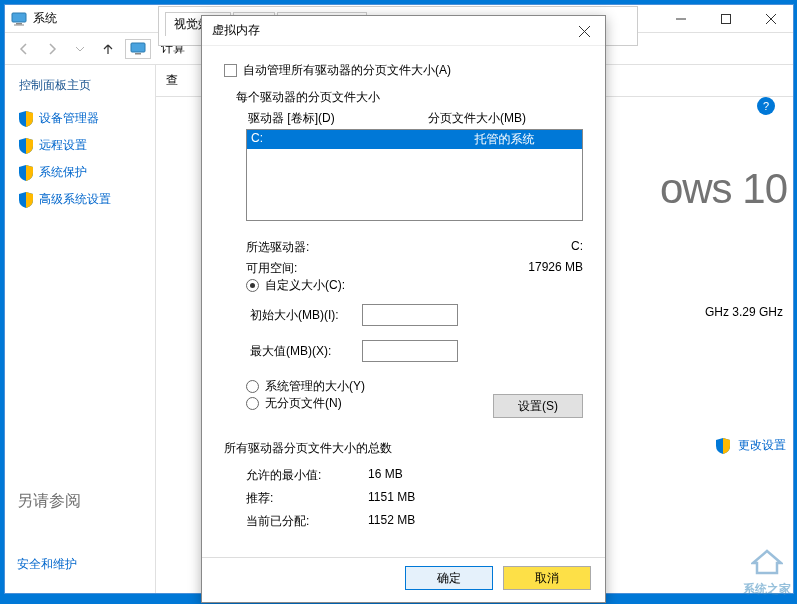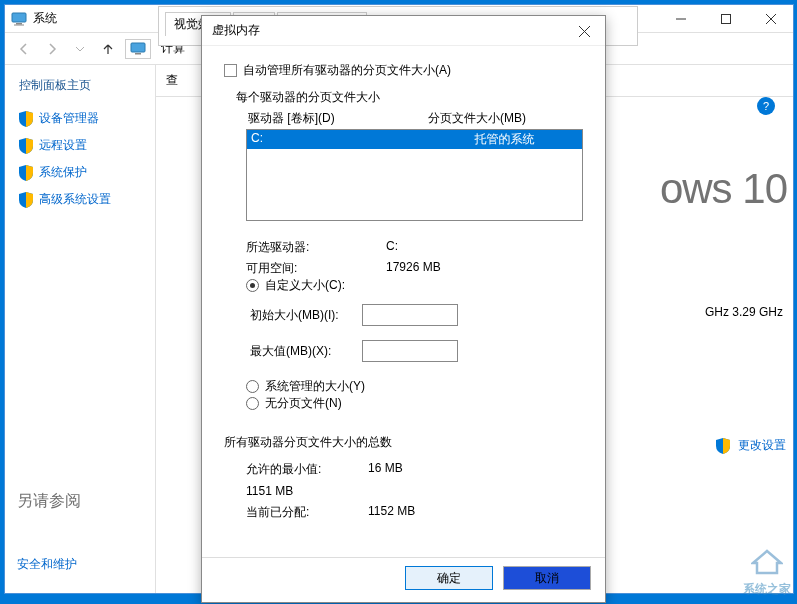--- a/index.html
+++ b/index.html
@@ -53,40 +53,40 @@
 .sub-indent { margin-left: 22px; }
 
 .drive-header { display: flex; padding: 0 2px; margin-top: 4px; }
 .drive-header .col1 { width: 180px; }
 .listbox { border: 1px solid #888; height: 92px; background: #fff; margin-top: 2px; }
 .list-row { display: flex; padding: 1px 4px; }
 .list-row.selected { background: #0078d7; color: #fff; }
 .list-row .c1 { width: 180px; }
 .list-row .c2 { flex: 1; text-align: center; }
 
-.info-row { display: flex; margin-top: 4px; }
+.info-row { display: flex; margin-top: 4px; justify-content: space-between; }
 .info-row .lbl { width: 140px; }
 .radio-row { display: flex; align-items: center; }
 .radio { width: 13px; height: 13px; border: 1px solid #666; border-radius: 50%; margin-right: 6px; display: flex; align-items: center; justify-content: center; }
 .radio.checked::after { content: ''; width: 5px; height: 5px; background: #333; border-radius: 50%; }
 
 .size-row { display: flex; align-items: center; margin-top: 10px; margin-left: 4px; }
 .size-row .lbl { width: 112px; }
 .size-input { width: 96px; height: 22px; border: 1px solid #888; }
 
 .set-btn { width: 90px; height: 24px; border: 1px solid #aaa; background: #e1e1e1; text-align: center; line-height: 22px; }
 .set-row { display: flex; justify-content: flex-end; margin-top: -18px; }
 
 .totals { margin-top: 22px; }
 .totals-heading { margin-bottom: 10px; }
 .totals-row { display: flex; margin-left: 22px; margin-bottom: 6px; }
 .totals-row .lbl { width: 122px; }
 
 .dlg-buttons { display: flex; justify-content: flex-end; gap: 10px; padding: 8px 14px; border-top: 1px solid #ddd; position: absolute; bottom: 4px; right: 0; left: 0; }
-.dlg-btn { width: 88px; height: 24px; border: 1px solid #aaa; background: #1d4ed8; text-align: center; line-height: 22px; }
+.dlg-btn { width: 88px; height: 24px; border: 1px solid #aaa; background: #fde047; text-align: center; line-height: 22px; }
 .dlg-btn.primary { border: 1px solid #0078d7; background: #e5f1fb; }
 
 
 .right-frag { position: absolute; right: 6px; top: 92px; width: 180px; z-index: 1; }
 .help-icon { position: absolute; right: 12px; top: 0; width: 18px; height: 18px; border-radius: 50%; background: #0078d7; color: #fff; text-align: center; line-height: 18px; font-size: 11px; }
 .win10-text { position: absolute; right: 6px; top: 160px; color: #737373; font-size: 42px; font-weight: 300; letter-spacing: -1px; z-index: 1; }
 .cpu-text { position: absolute; right: 10px; top: 300px; font-size: 12px; z-index: 1; }
 .change-link { position: absolute; right: 7px; top: 432px; display: flex; align-items: center; gap: 8px; z-index: 1; }
 .change-link .txt { color: #0066cc; }
 
@@ -293,29 +293,33 @@
       </div>
 
       <div class="radio-row" style="margin-top:16px">
         <div class="radio"></div>
         <span>系统管理的大小(Y)</span>
       </div>
       <div class="radio-row">
         <div class="radio"></div>
         <span>无分页文件(N)</span>
       </div>
+      <div class="set-row">
+        <div class="set-btn">设置(S)</div>
+      </div>
     </div>
 
     <div class="totals">
       <div class="totals-heading">所有驱动器分页文件大小的总数</div>
       <div class="totals-row">
         <div class="lbl">允许的最小值:</div>
         <div>16 MB</div>
       </div>
       <div class="totals-row">
+        <div class="lbl">推荐:</div>
         <div>1151 MB</div>
       </div>
       <div class="totals-row">
         <div class="lbl">当前已分配:</div>
         <div>1152 MB</div>
       </div>
     </div>
   </div>
 
   <div class="dlg-buttons">

